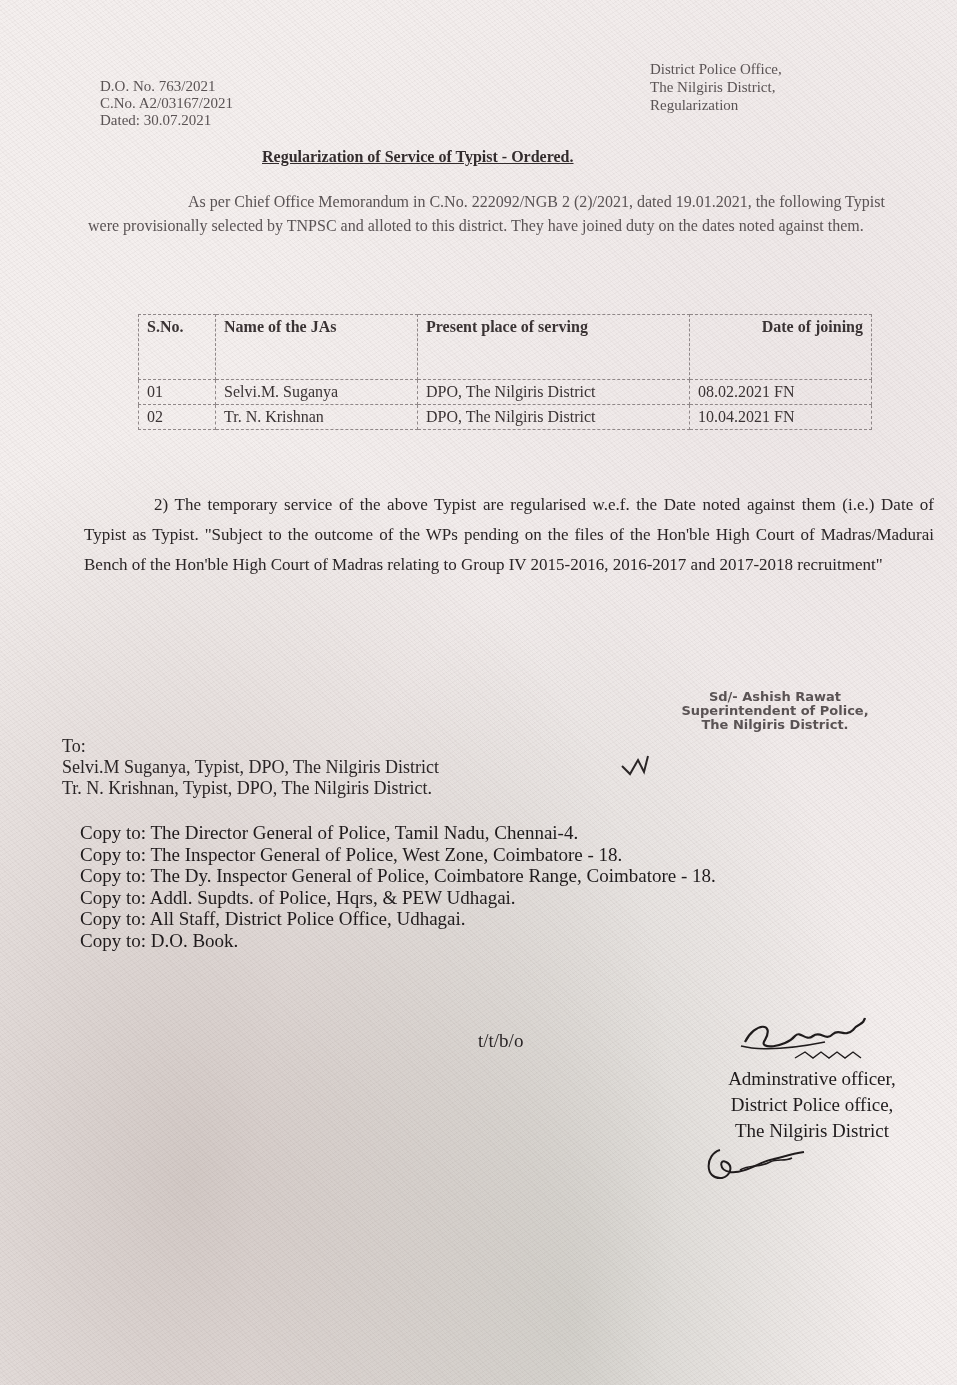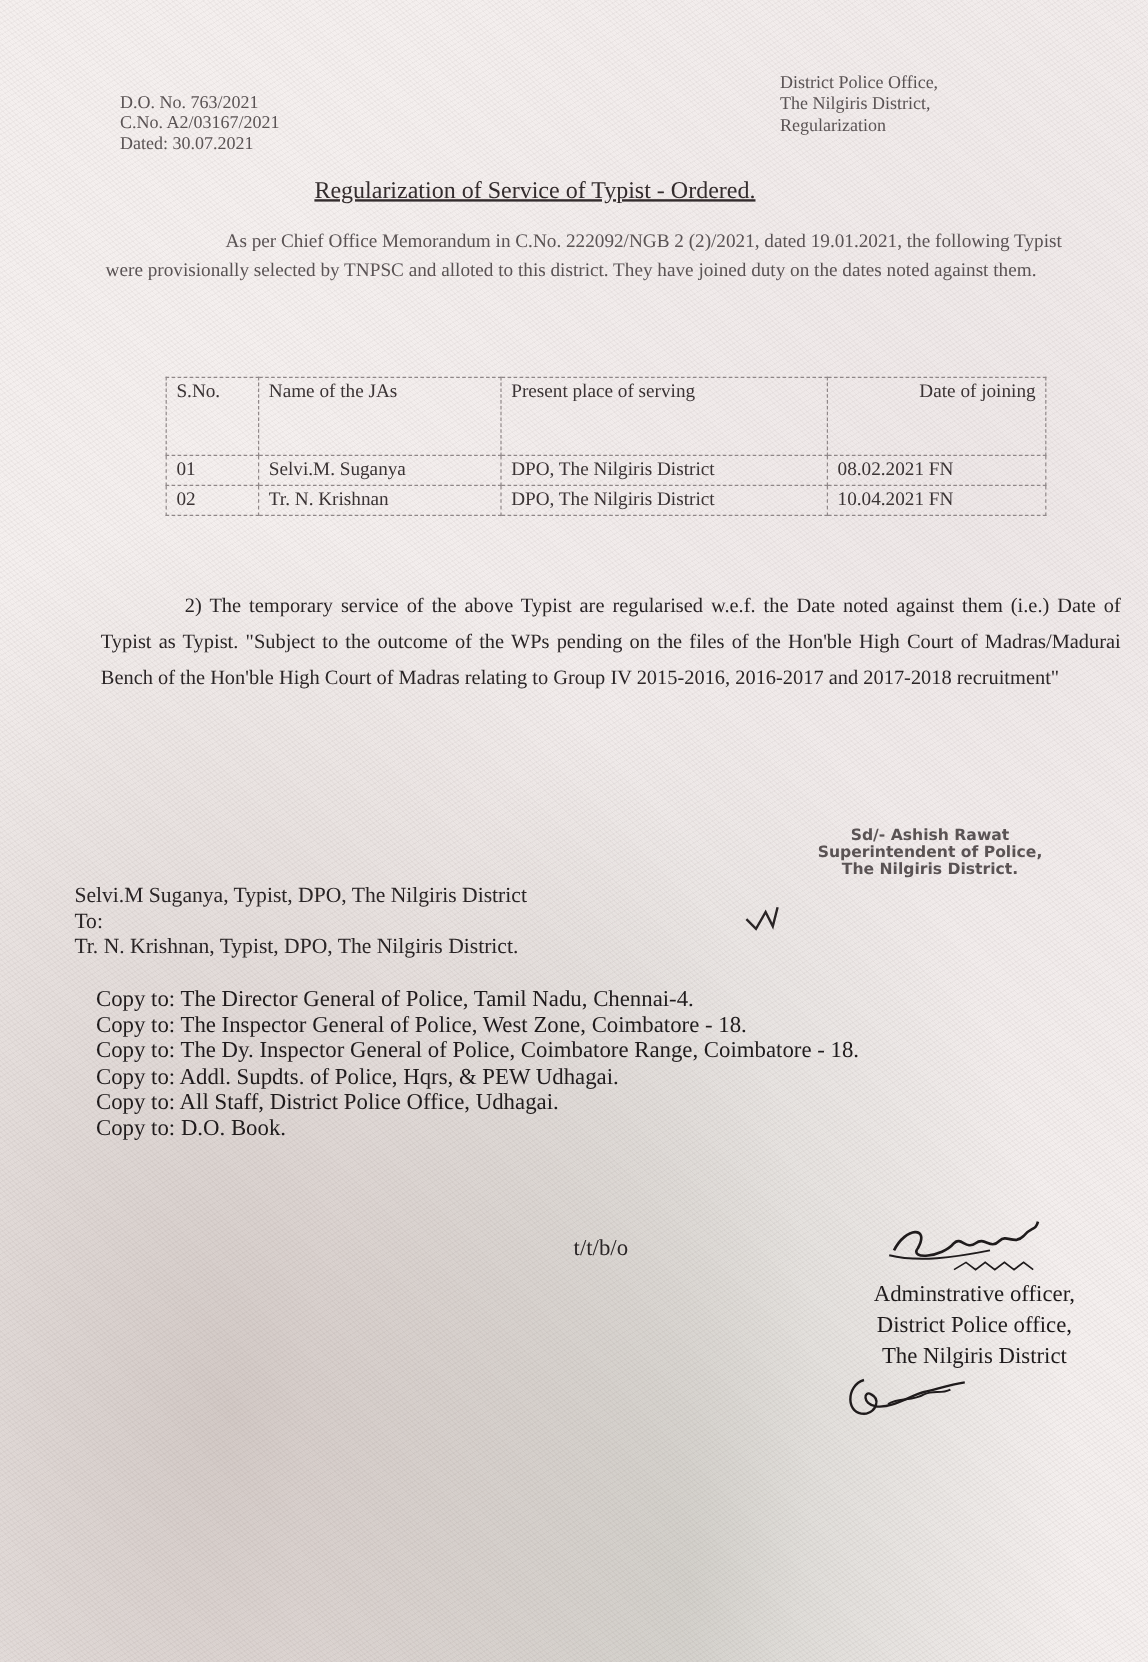--- a/index.html
+++ b/index.html
@@ -13,28 +13,28 @@
       repeating-linear-gradient(45deg, rgba(140,120,120,0.05) 0 1px, transparent 1px 3px),
       repeating-linear-gradient(-30deg, rgba(120,110,110,0.05) 0 1px, transparent 1px 4px);
     color:#2a2526;
   }
   .serif { font-family:"Liberation Serif", "DejaVu Serif", serif; }
   .sans { font-family:"DejaVu Sans", "Liberation Sans", sans-serif; }
   .abs { position:absolute; }
   .faded { color:#5a5354; }
   .refblock { left:100px; top:46px; font-size:15px; line-height:17px;margin-top:32px; }
   .addr { left:650px; top:60px; font-size:15px; line-height:18px; text-align:left; }
-  .subject { left:262px; top:148px; font-size:20px; font-weight:normal; text-decoration:underline; color:#332c2d; }
+  .subject { left:262px; top:148px; font-size:16px; font-weight:bold; text-decoration:underline; color:#332c2d; }
   .para1 { left:88px; top:190px; width:820px; font-size:16px; line-height:24px; text-indent:100px; }
   table.jtable {
     position:absolute; left:138px; top:314px; width:734px; border-collapse:collapse;
     font-size:16px; color:#3a3334;
   }
   table.jtable td, table.jtable th { border:1px dashed #8f8788; padding:3px 8px; font-weight:normal; text-align:left; vertical-align:top; }
-  table.jtable th { height:58px; font-weight:normal; }
+  table.jtable th { height:58px; font-weight:bold; }
   table.jtable th.c4 { text-align:right; }
   .c1 { width:60px; } .c2 { width:185px; } .c3 { width:255px; }
   .para2 { left:84px; top:490px; width:850px; font-size:17px; line-height:30px; text-indent:70px; text-align:justify; }
   .sigsp { left:640px; top:690px; font-size:13px; font-weight:bold; line-height:14px; text-align:center; width:270px; }
   .to-block { left:62px; top:736px; font-size:18px; line-height:21px; color:#2a2526; }
   .copy-block { left:52px; top:822px; font-size:19px; line-height:21.5px; color:#1f1b1c;margin-left:28px; }
   .tlbo { left:478px; top:1030px; font-size:19px;font-family:Liberation Serif, serif; }
   .sig-scrawl { left:735px; top:1012px; width:170px; height:50px; }
   .ao { left:688px; top:1066px; font-size:19px; line-height:26px; text-align:center; width:248px; color:#1f1b1c; }
   .initials { left:700px; top:1140px; width:110px; height:45px; }
@@ -84,22 +84,22 @@
 
 <div class="abs para2 serif">2) The temporary service of the above Typist are regularised w.e.f. the Date noted against them (i.e.) Date of Typist as Typist. "Subject to the outcome of the WPs pending on the files of the Hon'ble High Court of Madras/Madurai Bench of the Hon'ble High Court of Madras relating to Group IV 2015-2016, 2016-2017 and 2017-2018 recruitment"</div>
 
 <div class="abs sigsp sans faded">
   <div>Sd/- Ashish Rawat</div>
   <div>Superintendent of Police,</div>
   <div>The Nilgiris District.</div>
 </div>
 
 <div class="abs to-block serif">
+  <div>To:</div>
   <div>Selvi.M Suganya, Typist, DPO, The Nilgiris District</div>
-  <div>To:</div>
   <div>Tr. N. Krishnan, Typist, DPO, The Nilgiris District.</div>
 </div>
 
 <svg class="abs tick" viewBox="0 0 40 30">
   <path d="M4 14 L12 22 L20 8 L26 20 L30 4" stroke="#2a2526" stroke-width="2" fill="none"></path>
 </svg>
 
 <div class="abs copy-block serif">
   <div>Copy to: The Director General of Police, Tamil Nadu, Chennai-4.</div>
   <div>Copy to: The Inspector General of Police, West Zone, Coimbatore - 18.</div>

